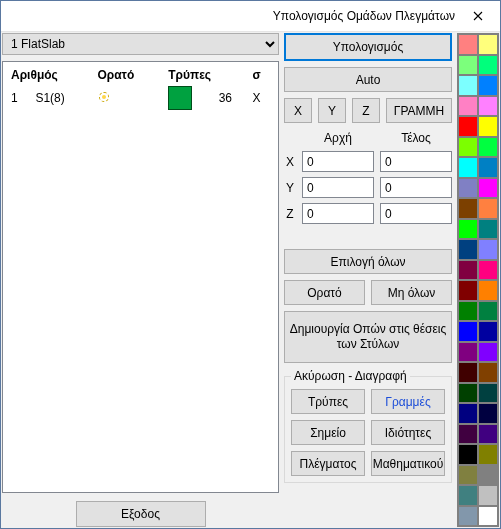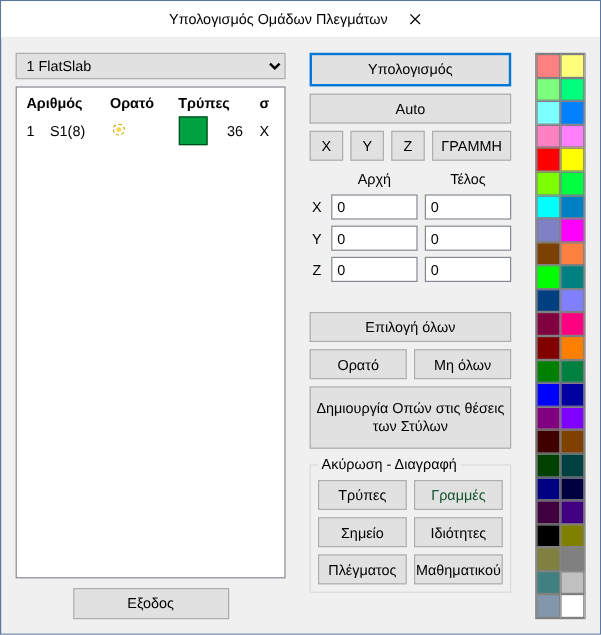--- a/index.html
+++ b/index.html
@@ -1,35 +1,35 @@
 <!DOCTYPE html>
 <html><head>
 <meta charset="utf-8">
 <style>
   html,body{margin:0;padding:0;font-family:"Segoe UI",Tahoma,sans-serif;font-size:12px;color:#000;background:#fff}
   .window{width:501px;height:529px;border:1px solid #5a78a0;box-sizing:border-box;background:#f0f0f0;display:flex;flex-direction:column}
-  .titlebar{height:30px;background:#fff;display:flex;align-items:center;justify-content:center;padding-left:8px;border-bottom:1px solid #e5e5e5}
+  .titlebar{height:30px;background:#fff;display:flex;align-items:center;justify-content:flex-end;padding-left:8px;border-bottom:1px solid #e5e5e5}
   .title{font-size:12px}
   .close{width:45px;height:30px;display:flex;align-items:center;justify-content:center}
   .close svg{width:10px;height:10px}
-  .client{flex:1;display:flex;padding:12px;gap:20px;box-sizing:border-box}
+  .client{flex:1;display:flex;padding:1px;gap:5px;box-sizing:border-box}
   .col1{flex:1;display:flex;flex-direction:column}
   select.main{width:100%;height:22px;border:1px solid #adadad;background:#e1e1e1;font:inherit;padding-left:4px}
   .list{flex:1;margin-top:6px;border:1px solid #828790;background:#fff;padding:4px;position:relative;overflow:hidden}
   table.items{border-collapse:collapse;width:100%}
   table.items th{font-weight:700;text-align:left;padding:2px 4px}
   table.items td{padding:2px 4px;vertical-align:middle}
   .vis-ico{display:inline-block;width:14px;height:14px;position:relative}
   .vis-ico::before{content:"";position:absolute;inset:2px;border:1px dashed #caa600;border-radius:50%}
   .vis-ico::after{content:"";position:absolute;width:4px;height:4px;background:#ffd64a;border-radius:50%;left:5px;top:5px}
   .swatch-big{display:inline-block;width:22px;height:22px;border:1px solid #004d1a;vertical-align:middle}
   .exit{height:26px;margin-top:8px;border:1px solid #adadad;background:#e1e1e1;font:inherit;width:130px;align-self:center}
   .col2{width:168px;display:flex;flex-direction:column;gap:6px}
   .btn{border:1px solid #adadad;background:#e1e1e1;font:inherit;height:25px;padding:0;display:flex;align-items:center;justify-content:center;text-align:center;line-height:1}
-  .btn:disabled{color:#14532d}
+  .btn:disabled{color:#1d4ed8}
   .btn.primary{border:2px solid #0078d7;height:28px}
   .row{display:flex;gap:6px}
   .row>.btn{flex:1}
   .btn.sq{flex:0 0 28px;width:28px;height:25px}
   .hdr-row{display:flex;gap:6px;font-size:12px;margin-top:2px}
   .hdr-row span{flex:1;text-align:center}
   .vrow{display:flex;align-items:center;gap:6px;margin-bottom:5px}
   .vrow label{width:12px;text-align:center}
   .vrow input{flex:1;min-width:0;height:21px;border:1px solid #828790;background:#fff;font:inherit;padding:0 4px;box-sizing:border-box}
   .gap{height:8px}

